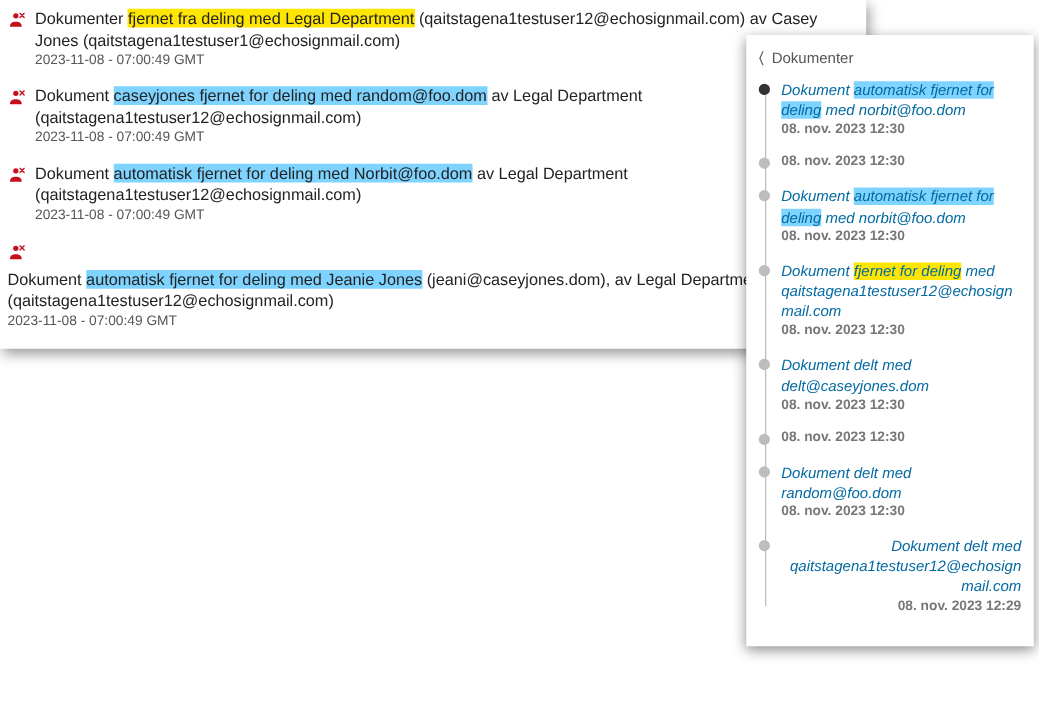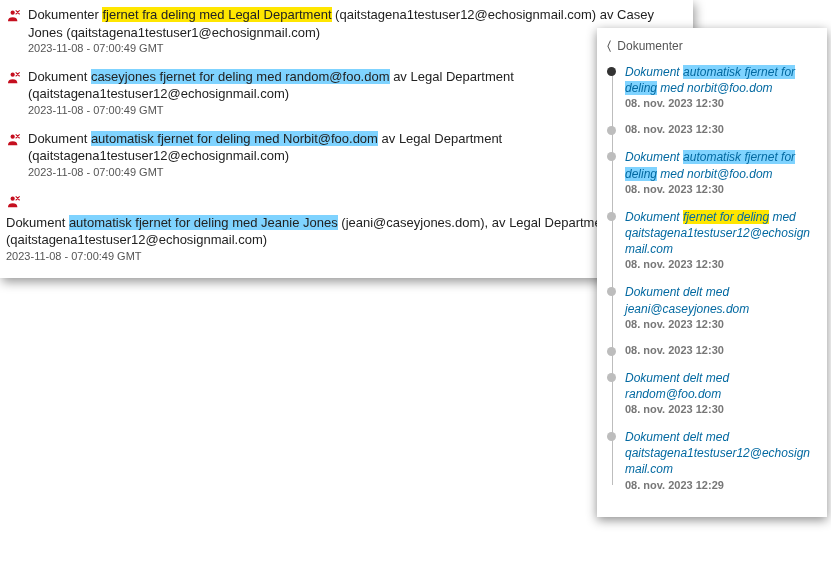--- a/index.html
+++ b/index.html
@@ -82,21 +82,21 @@
     left: 5px;
     top: 6px;
     bottom: 6px;
     width: 1px;
     background: #bdbdbd;
   }
   .tl-item {
     position: relative;
     margin-bottom: 14px;
   }
-  .tl-item:last-child { margin-bottom: 16px; }
+  .tl-item:last-child { margin-bottom: 16px; text-align: right; }
   .tl-dot {
     position: absolute;
     left: -18px;
     top: 3px;
     width: 9px;
     height: 9px;
     border-radius: 50%;
     background: #bdbdbd;
   }
   .tl-dot.current { background: #333; }
@@ -184,21 +184,21 @@
     <div class="tl-text"><span class="">Dokument </span><span class="hl-blue">automatisk fjernet for deling</span><span class=""> med norbit@foo.dom</span></div>
     <div class="tl-ts">08. nov. 2023 12:30</div>
       </div>
       <div class="tl-item">
     <div class="tl-dot "></div>
     <div class="tl-text"><span class="">Dokument </span><span class="hl-yellow">fjernet for deling</span><span class=""> med qaitstagena1testuser12@echosignmail.com</span></div>
     <div class="tl-ts">08. nov. 2023 12:30</div>
       </div>
       <div class="tl-item">
     <div class="tl-dot "></div>
-    <div class="tl-text"><span class="">Dokument delt med jeani@caseyjones.dom</span></div>
+    <div class="tl-text"><span class="">Dokument delt med delt@caseyjones.dom</span></div>
     <div class="tl-ts">08. nov. 2023 12:30</div>
       </div>
       <div class="tl-item">
     <div class="tl-dot "></div>
     <div class="tl-ts">08. nov. 2023 12:30</div>
       </div>
       <div class="tl-item">
     <div class="tl-dot "></div>
     <div class="tl-text"><span class="">Dokument delt med random@foo.dom</span></div>
     <div class="tl-ts">08. nov. 2023 12:30</div>

